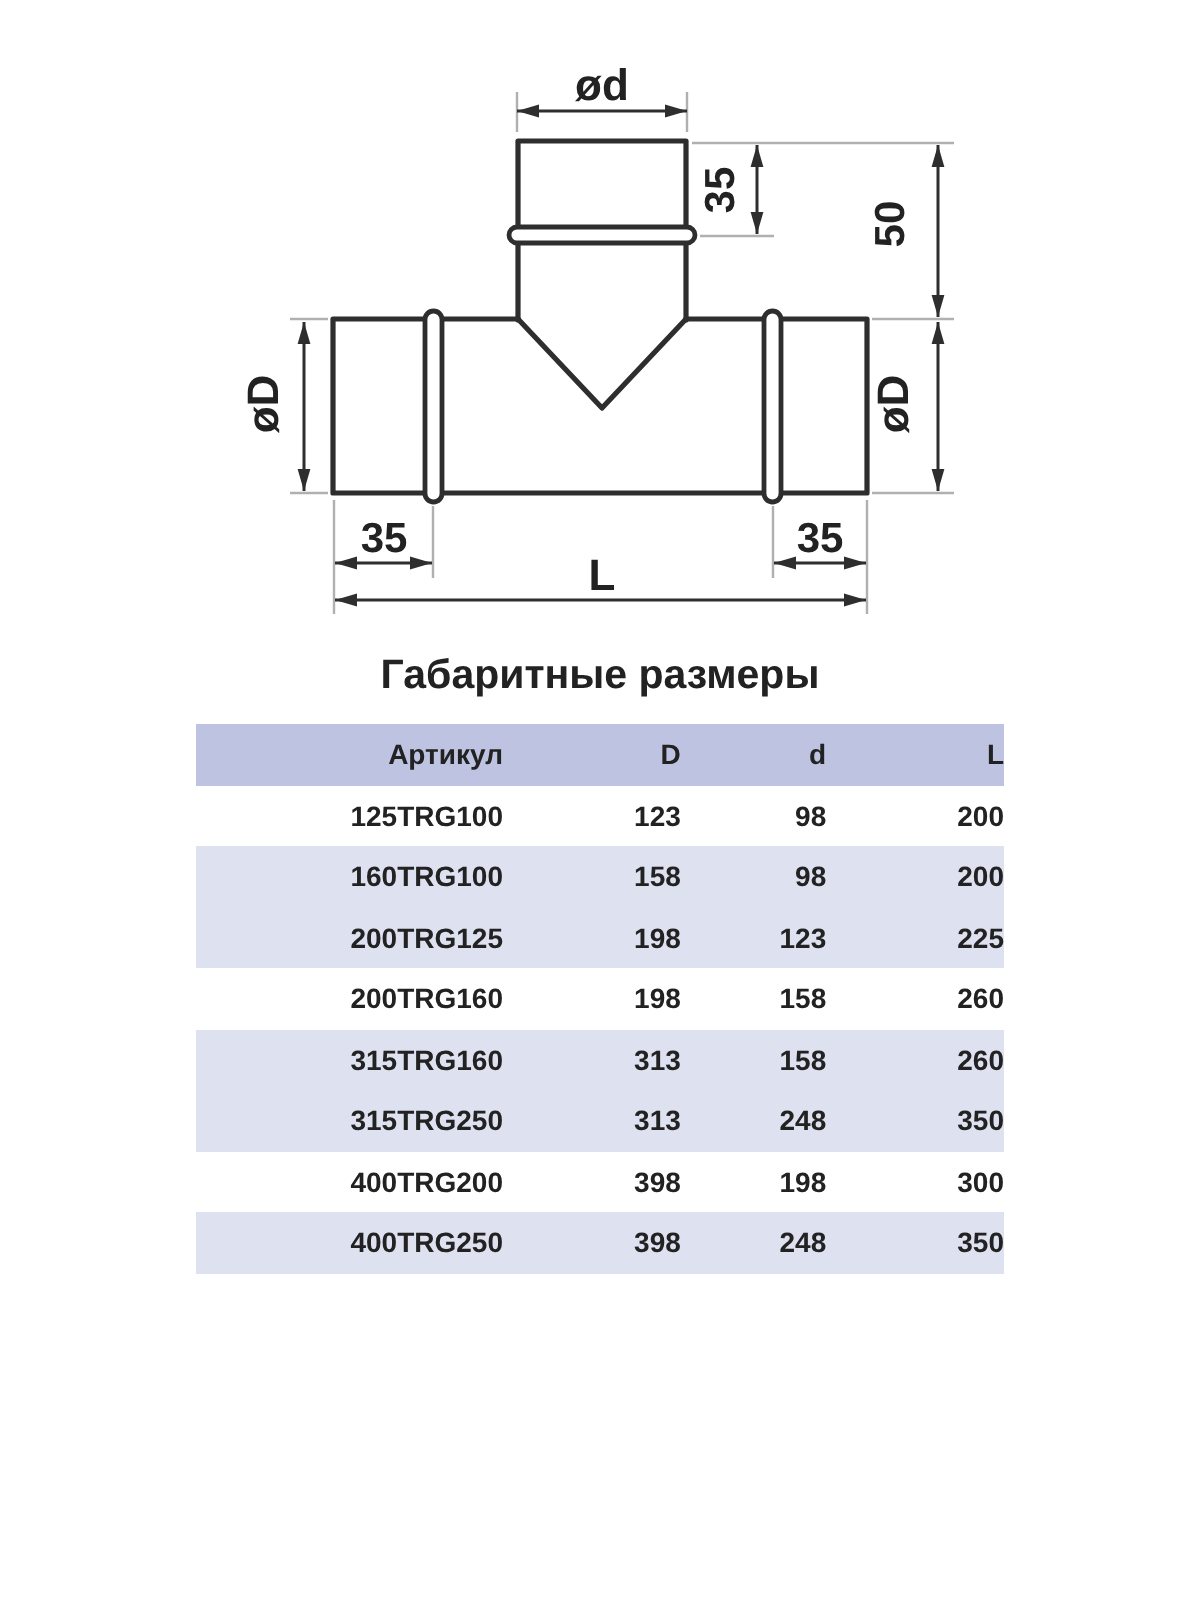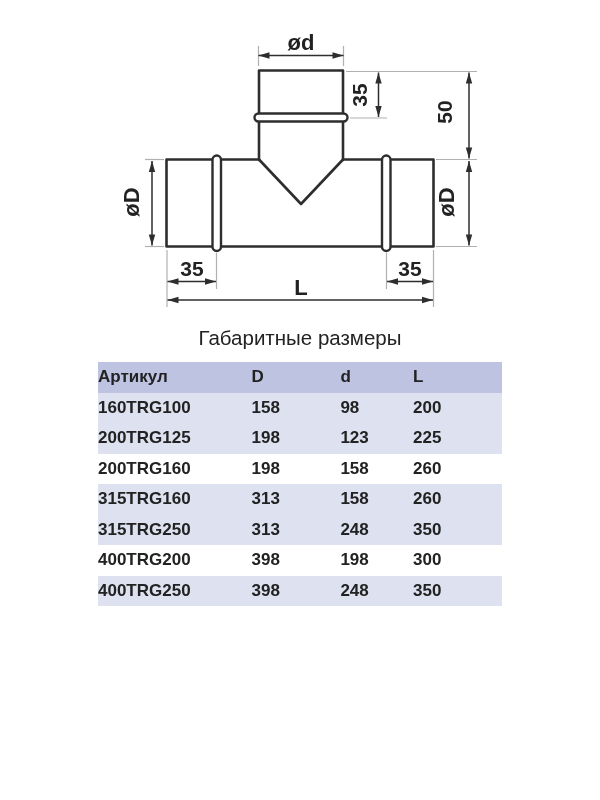--- a/index.html
+++ b/index.html
@@ -17,29 +17,29 @@
   .bead{stroke:var(--line);stroke-width:2.4;fill:#ffffff;}
   .dim{stroke:var(--line);stroke-width:1.5;fill:none;}
   .ext{stroke:var(--ext-line);stroke-width:1.2;fill:none;}
   .arrowhead{fill:var(--line);}
   .dim-label{fill:var(--text);font-weight:700;font-size:21px;}
   .dim-label.big{font-size:22px;}
 
   
   .table-title{
     position:absolute;left:0;top:326px;width:600px;text-align:center;
-    font-size:20.5px;font-weight:400;color:var(--text);
+    font-size:20.5px;font-weight:700;color:var(--text);
   }
   .dim-table{
     position:absolute;left:98px;top:362px;width:404px;
     border-collapse:collapse;table-layout:fixed;
   }
   .dim-table th,.dim-table td{
-    height:30.5px;padding:0;text-align:left;vertical-align:middle;
-    font-size:17px;font-weight:700;color:var(--text);white-space:nowrap;margin-top:16px;
+    height:30.5px;padding:0;text-align:right;vertical-align:middle;
+    font-size:14px;font-weight:700;color:var(--text);white-space:nowrap;margin-top:16px;
   }
   .dim-table thead tr{background:var(--header-bg);}
   .dim-table tr.alt{background:var(--alt-row-bg);}
 </style>
 </head>
 <body style="--header-bg: #bdc3e1; --alt-row-bg: #dde1f0; --text: #222222; --line: #2e2e2e; --ext-line: #b0b0b0;">
 
 <div class="canvas">
 
   <svg class="diagram" width="600" height="318" viewBox="0 0 600 318">
@@ -105,20 +105,26 @@
     </colgroup>
     <thead>
       <tr>
         <th>Артикул</th>
         <th>D</th>
         <th>d</th>
         <th>L</th>
       </tr>
     </thead>
     <tbody>
+        <tr class="">
+          <td>125TRG100</td>
+          <td>123</td>
+          <td>98</td>
+          <td>200</td>
+        </tr>
         <tr class="alt">
           <td>160TRG100</td>
           <td>158</td>
           <td>98</td>
           <td>200</td>
         </tr>
         <tr class="alt">
           <td>200TRG125</td>
           <td>198</td>
           <td>123</td>

